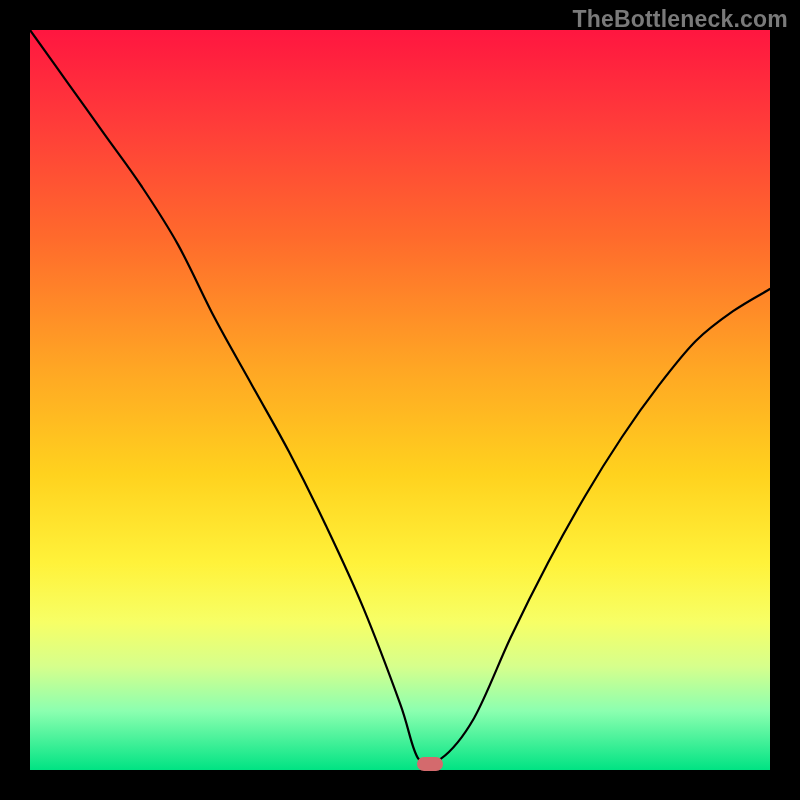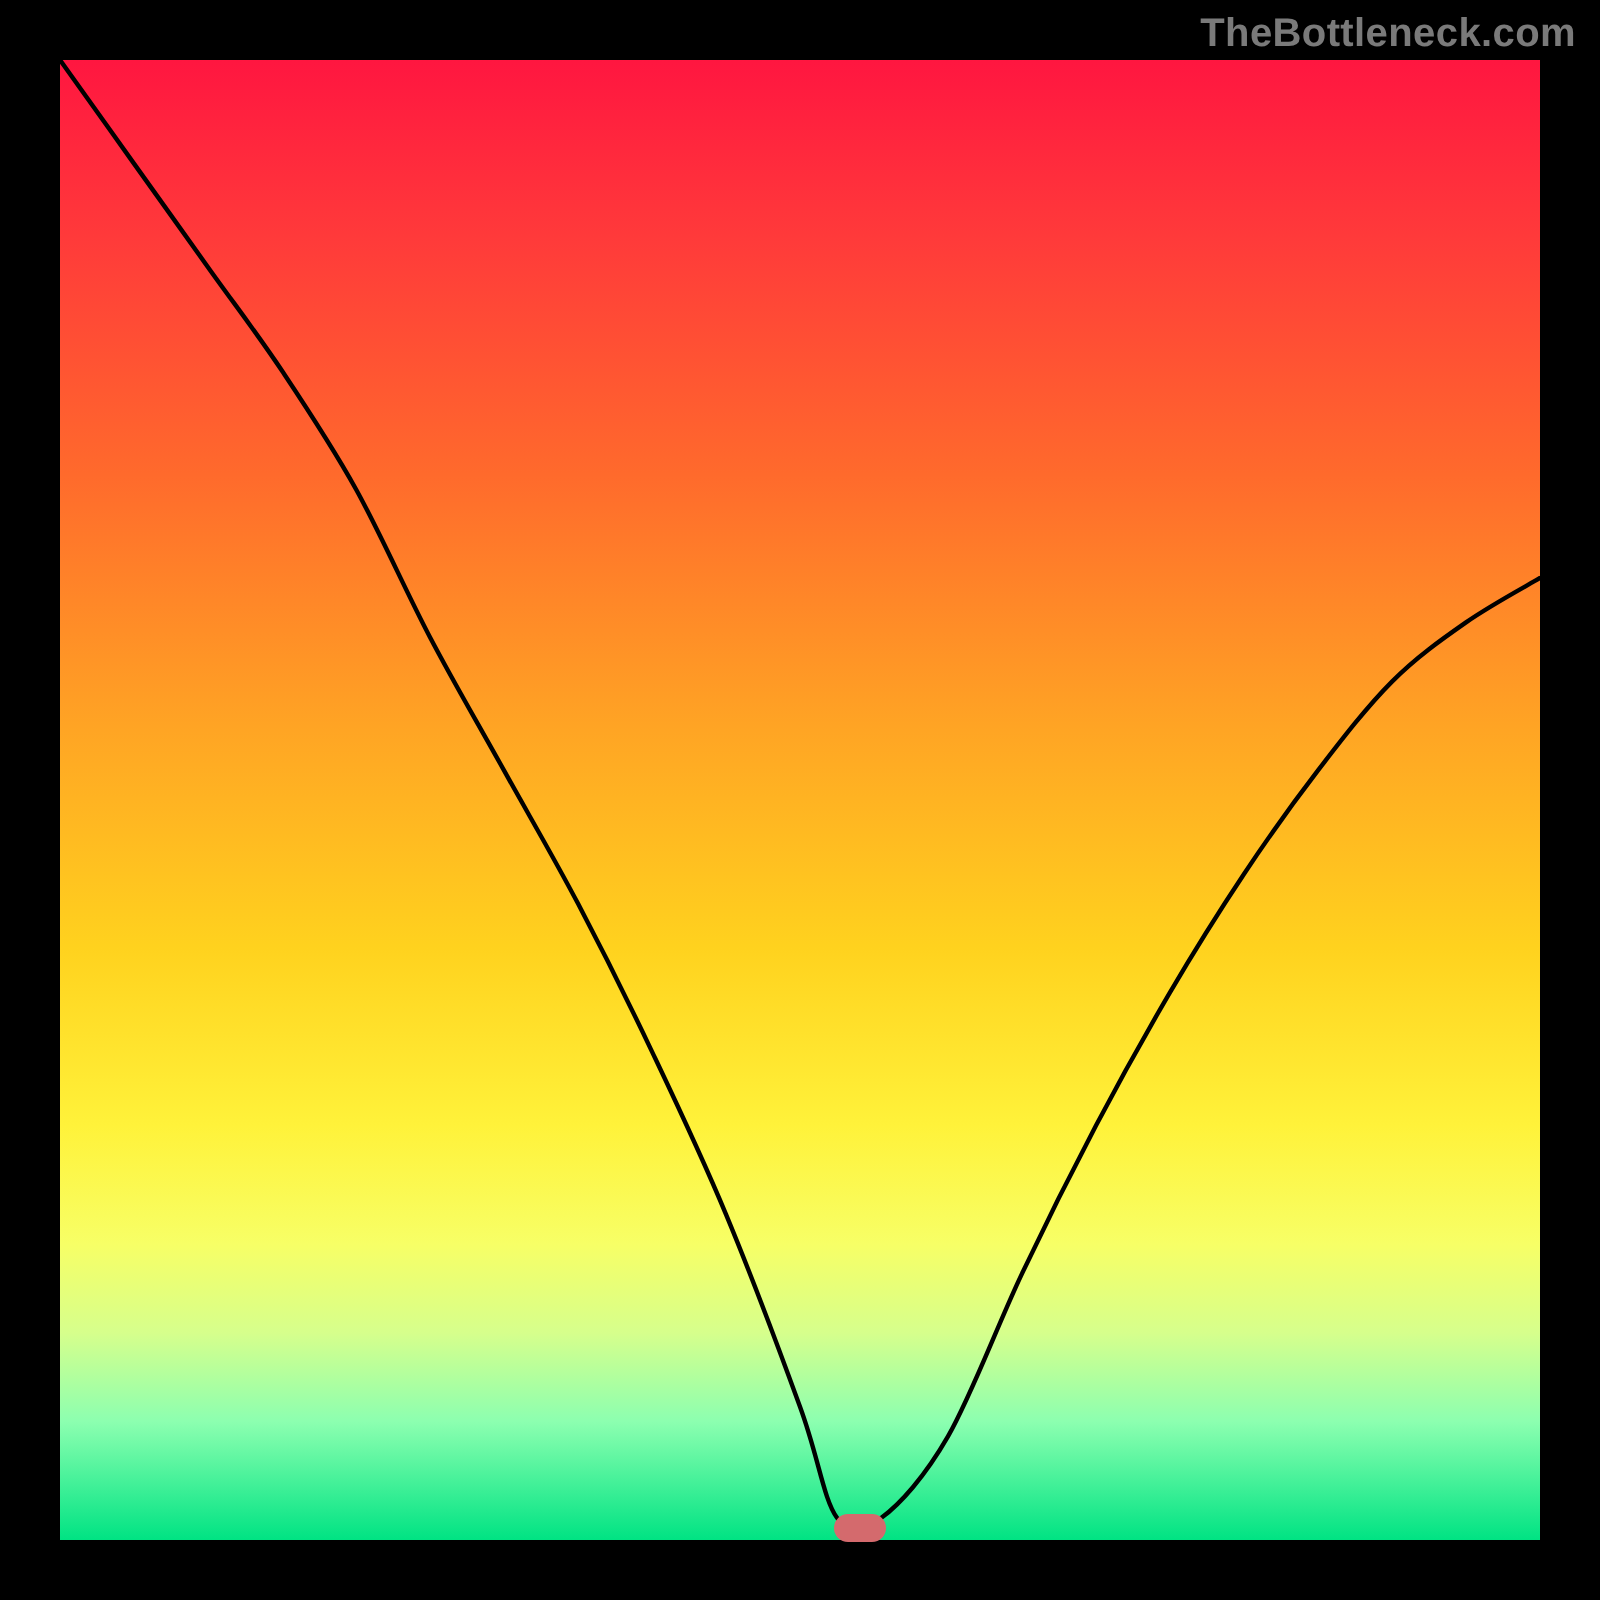--- a/index.html
+++ b/index.html
@@ -36,21 +36,21 @@
       #d6ff8c 86%,
       #8cffb0 92%,
       #00e383 100%
     );
   }
   .watermark {
     position: absolute;
     top: 6px;
     right: 12px;
     color: #7a7a7a;
-    font-size: 20px;
+    font-size: 23px;
     font-weight: 600;
     letter-spacing: 0.2px;
     user-select: none;
   }
   svg.curve {
     position: absolute;
     left: 0;
     top: 0;
     width: 740px;
     height: 740px;

